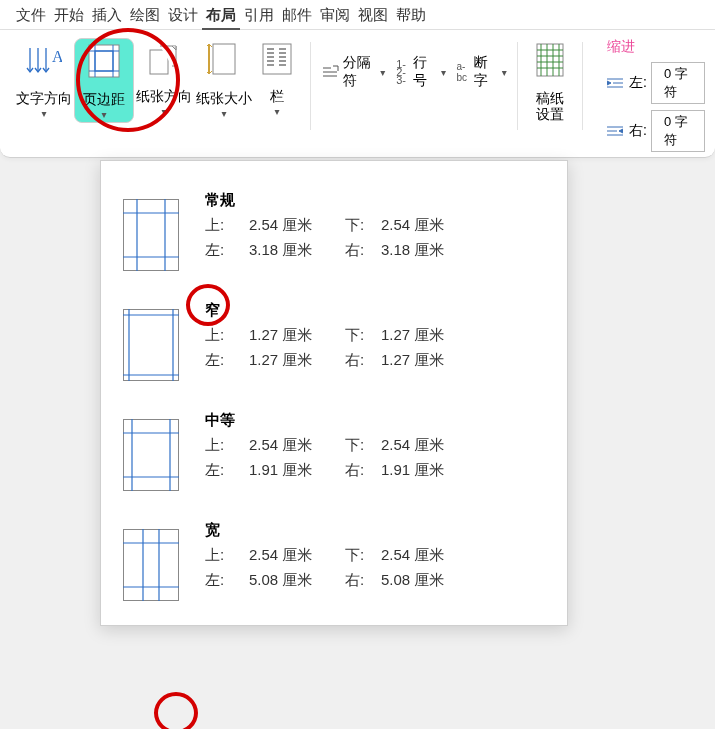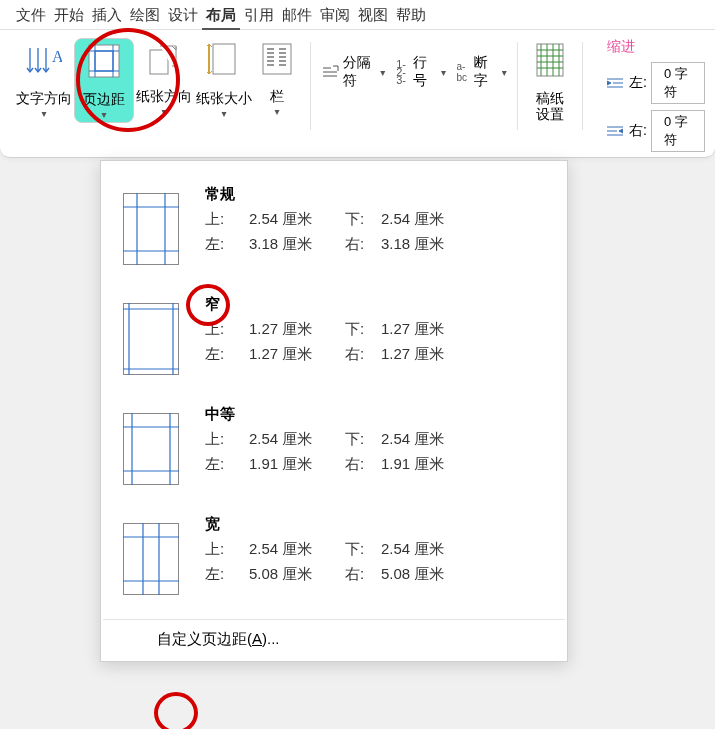--- a/index.html
+++ b/index.html
@@ -109,21 +109,21 @@
   
   .dropdown {
     position: absolute;
     left: 100px;
     top: 160px;
     width: 468px;
     background: #ffffff;
     border: 1px solid #cfcfcf;
     box-shadow: 0 4px 16px rgba(0,0,0,.15);
     z-index: 10;
-    padding: 6px 2px 0 2px;
+    padding: 12px 2px 0 2px;
   }
   .dropdown-scroll {
     max-height: 544px;
     overflow-y: scroll;
     padding: 8px 12px 4px 16px;
   }
   
   .dropdown-scroll::-webkit-scrollbar { width: 16px; }
   .dropdown-scroll::-webkit-scrollbar-track { background: #f7f7f7; }
   .dropdown-scroll::-webkit-scrollbar-thumb { background: #c8c8c8; border: 3px solid #f7f7f7; border-radius: 8px;}
@@ -447,22 +447,19 @@
             <span>下:</span>
             <span>2.54 厘米</span>
             <span>左:</span>
             <span>5.08 厘米</span>
             <span>右:</span>
             <span>5.08 厘米</span>
           </div>
         </div>
       </div>
     </div>
-  <div class="dropdown-footer">
-    <span id="custom-margins-label">自定义页边距(<u>A</u>)...</span>
-  </div>
 </div>
 
 <div id="annos">
     <div class="anno" style="top: 28px; left: 76px; width: 104px; height: 104px;"></div>
     <div class="anno" style="top: 284px; left: 186px; width: 44px; height: 42px;"></div>
     <div class="anno" style="top: 692px; left: 154px; width: 44px; height: 42px;"></div>
   </div>
 
 </body></html>

